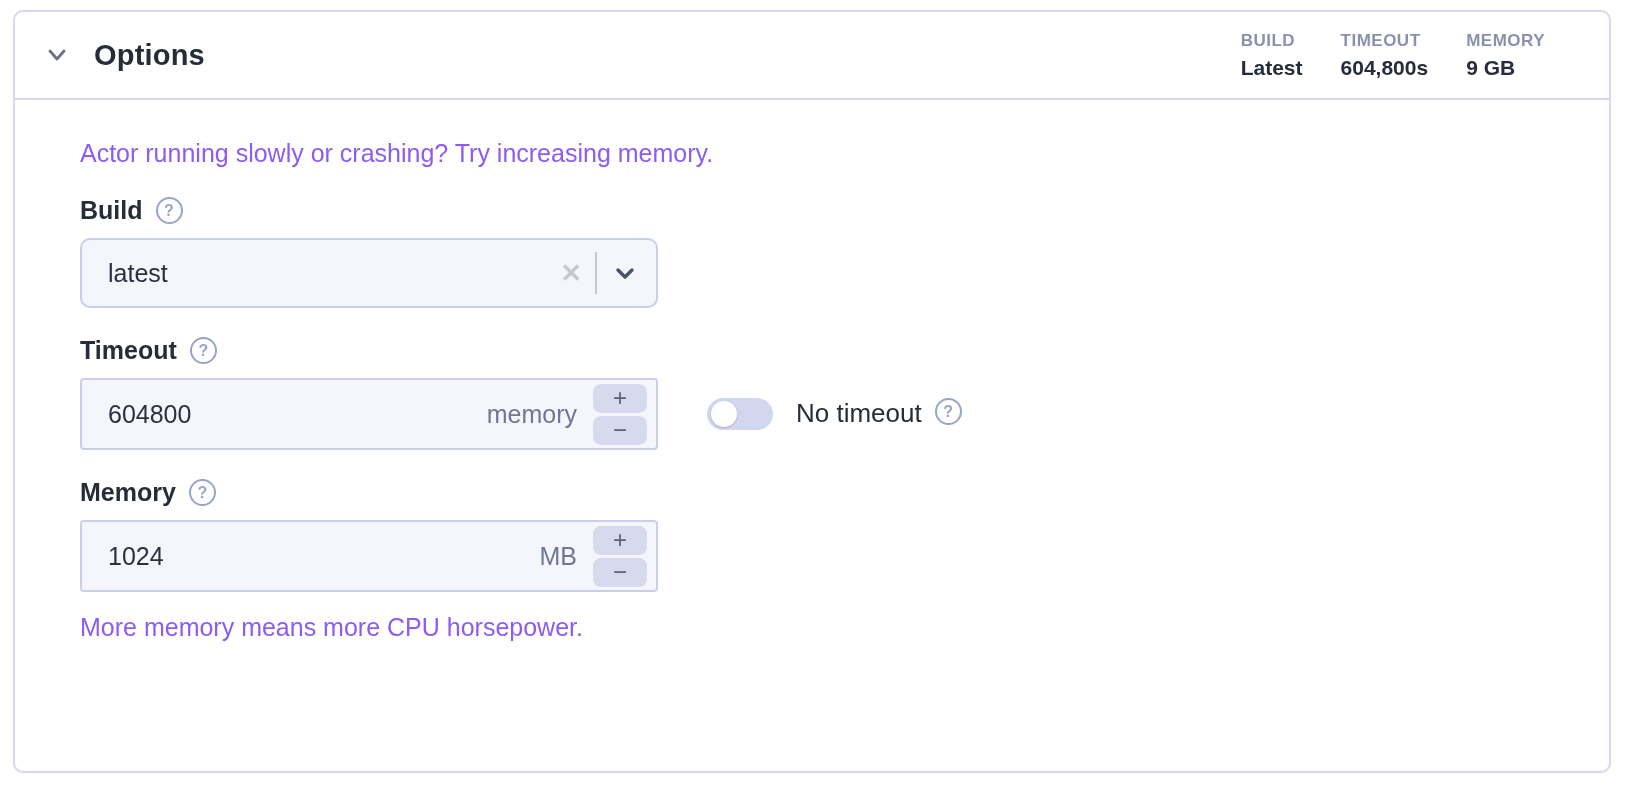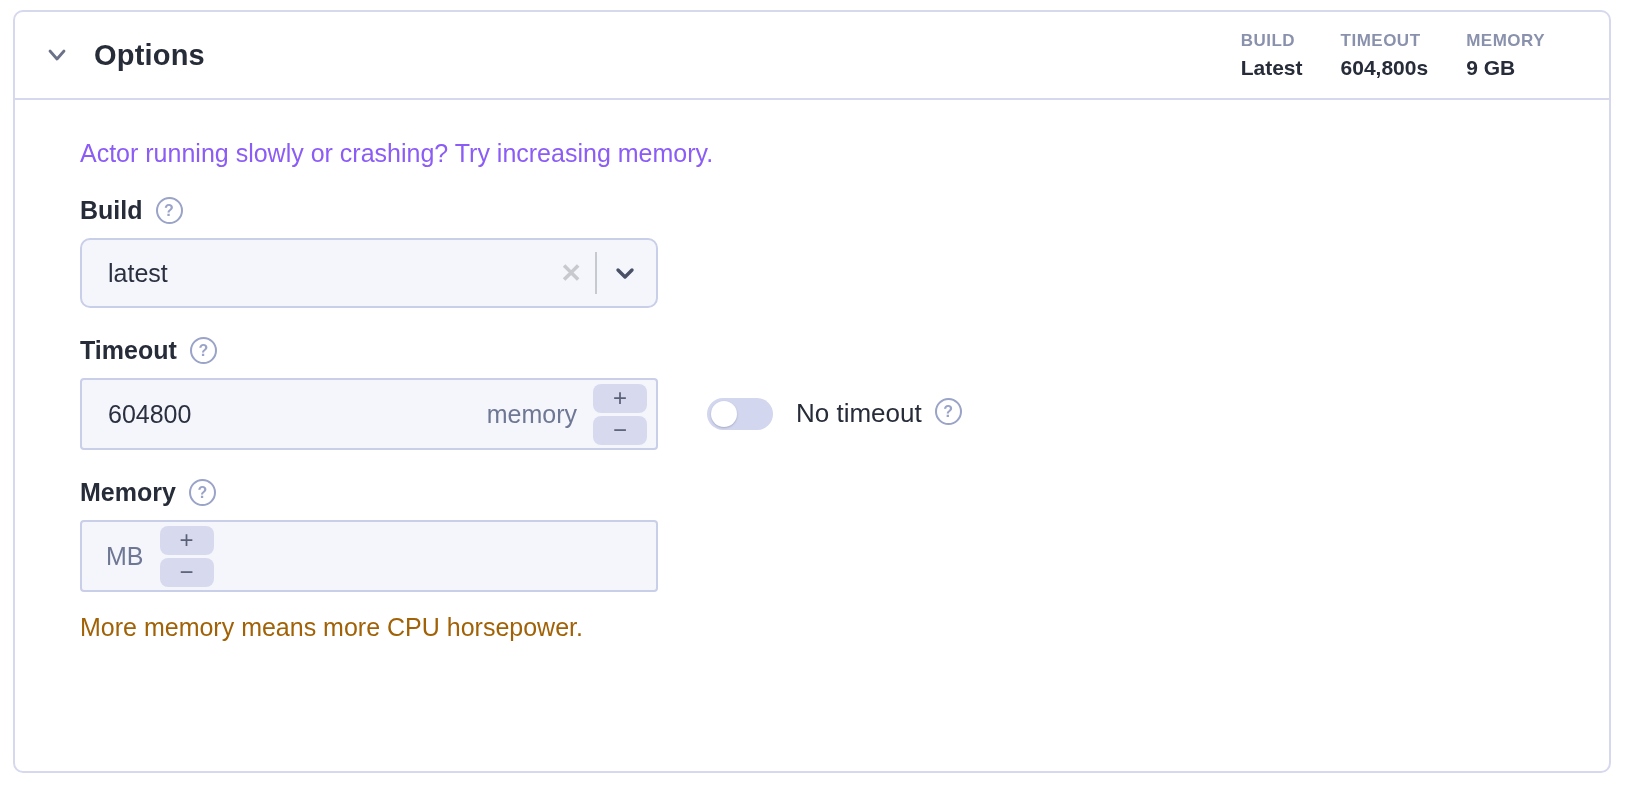--- a/index.html
+++ b/index.html
@@ -207,21 +207,21 @@
   .toggle-label {
     margin-left: 23px;
     margin-right: 13px;
     font-size: 26px;
     color: #272c39;
   }
   
   .helper-text {
     margin-top: 16px;
     font-size: 25px;
-    color: #a16207;
+    color: #8b5cf6;
     line-height: 38px;
   }
 </style>
 </head>
 <body>
 
 <div class="card">
 
   <div class="card-header">
     <button class="collapse-btn">
@@ -293,20 +293,21 @@
         <span class="help-icon">?</span>
       </div>
     </div>
 
     <div class="field-label-row">
       <span class="field-label">Memory</span>
       <span class="help-icon">?</span>
     </div>
     <div class="number-row">
       <div class="number-field">
+        <input class="number-input" value="1024" style="">
         <span class="unit-label">MB</span>
         <div class="stepper">
           <button class="stepper-btn">+</button>
           <button class="stepper-btn">−</button>
         </div>
       </div>
     </div>
 
     <div class="helper-text">
       <div>More memory means more CPU horsepower.</div>

